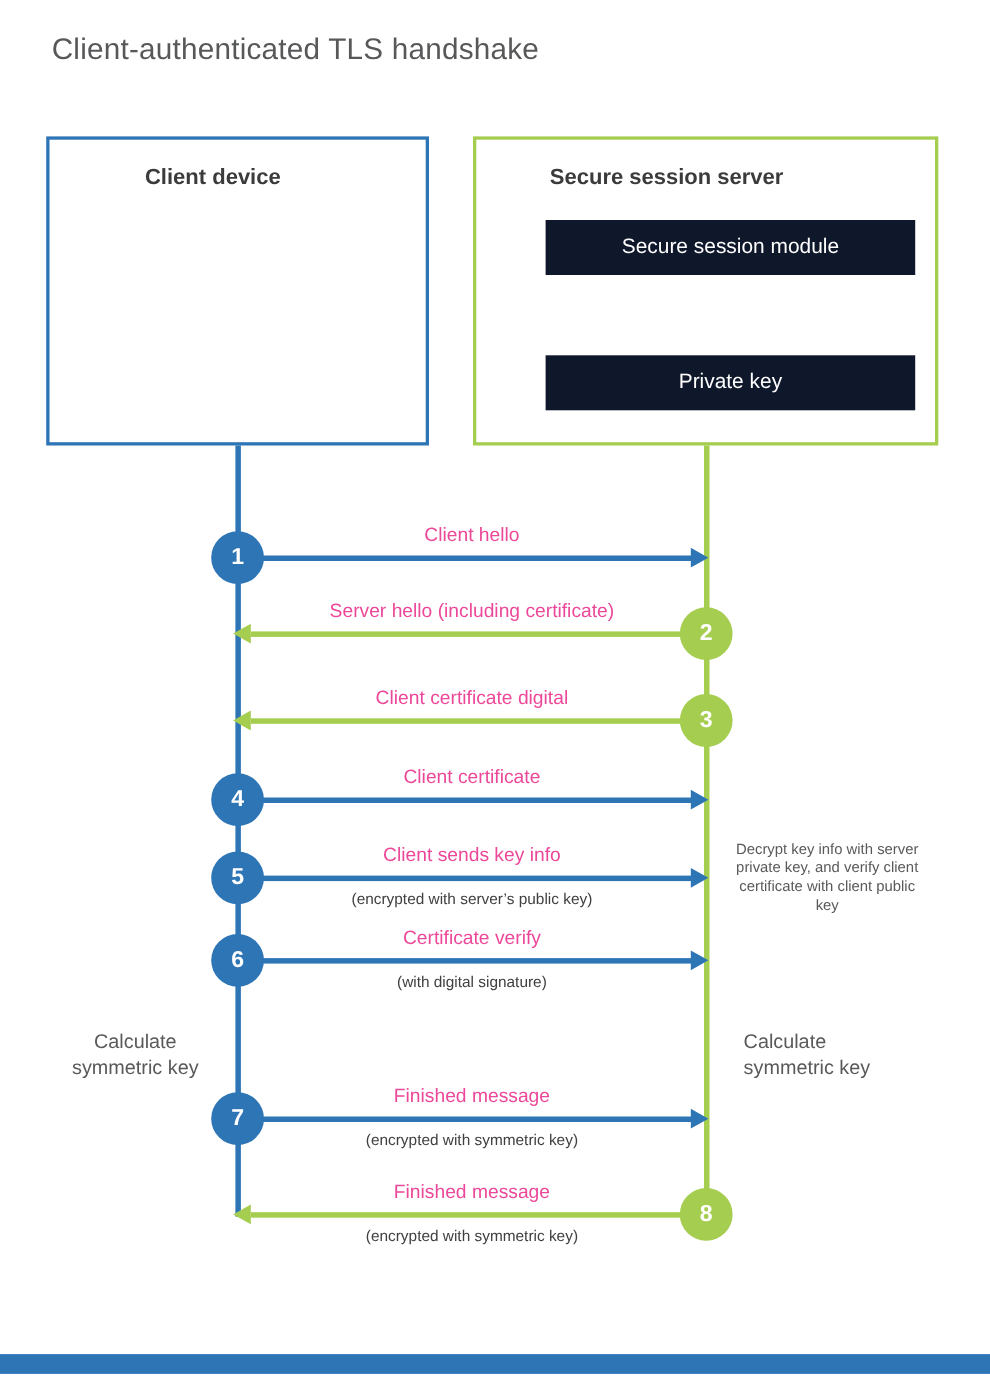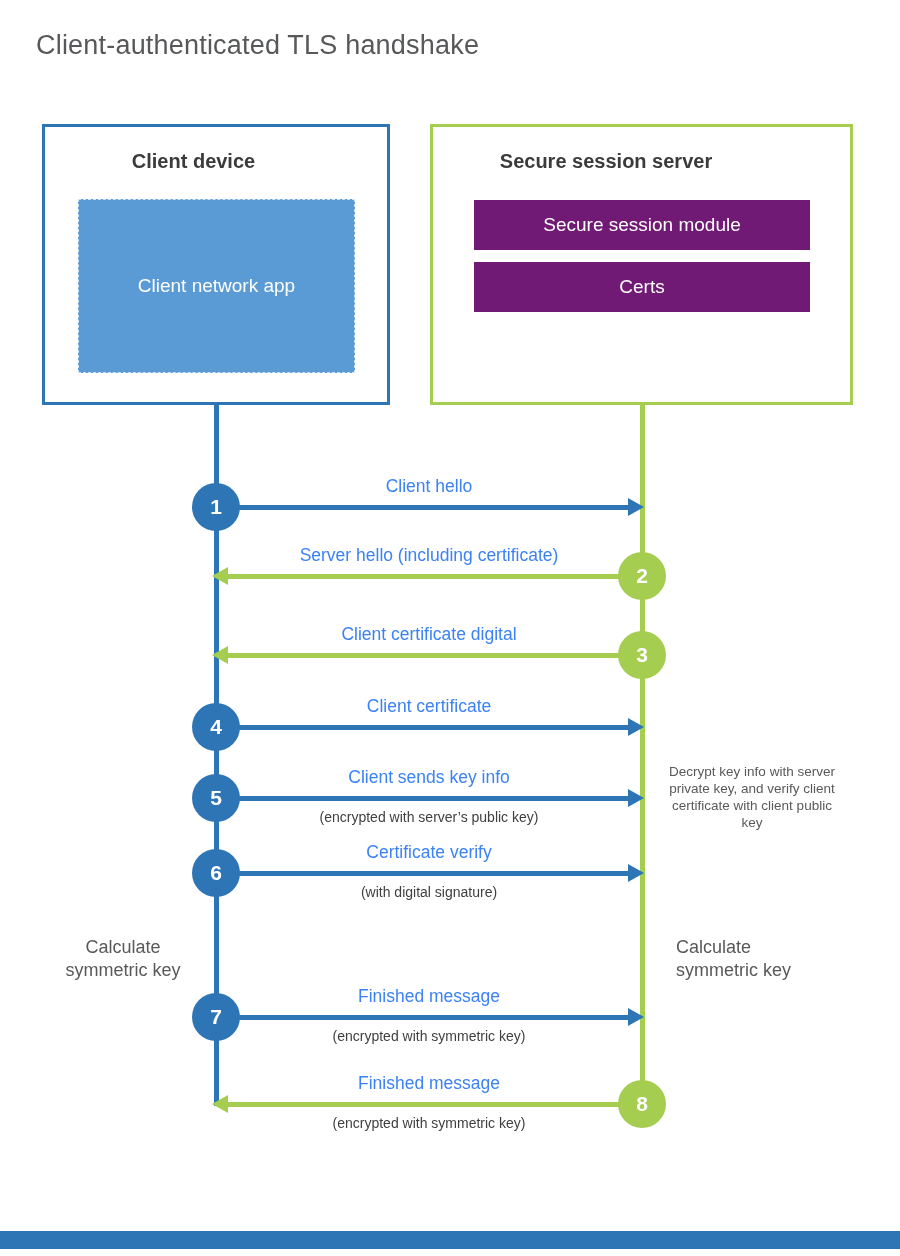--- a/index.html
+++ b/index.html
@@ -1,34 +1,34 @@
 <!DOCTYPE html>
 <html><head>
 <meta charset="utf-8">
 <style>
   * { margin:0; padding:0; box-sizing:border-box; }
   html,body { background:#ffffff; }
   body { font-family:"Liberation Sans","DejaVu Sans",sans-serif; }
   #canvas { position:relative; width:900px; height:1256px; background:#fff; overflow:hidden; }
 
-  #page-title { position:absolute; left:36px; top:30px; font-size:27px; font-weight:400; color:#57585a; letter-spacing:.2px; }
+  #page-title { position:absolute; left:47px; top:30px; font-size:27px; font-weight:400; color:#57585a; letter-spacing:.2px; }
 
   
   .actor-box { position:absolute; top:124px; height:281px; background:#fff; }
   #client-box { left:42px; width:348px; border:3px solid #2e75b6; }
   #server-box { left:430px; width:423px; border:3px solid #a5cd50; }
   .actor-title { position:absolute; top:150px; font-size:20px; font-weight:700; color:#3b3b3b; text-align:center; }
   #client-title { left:42px; width:303px; }
   #server-title { left:430px; width:352px; }
 
   #client-app { position:absolute; left:78px; top:199px; width:277px; height:174px; background:#5b9bd5;
     border:1px dashed #cfe4f5; color:#fff; font-size:19px; display:flex; align-items:center; justify-content:center; text-align:center; }
   #client-app span { display:inline-block; max-width:175px; line-height:1.55; }
 
-  .server-bar { position:absolute; left:474px; width:336px; height:50px; background:#701a75; color:#fff;
+  .server-bar { position:absolute; left:496px; width:336px; height:50px; background:#0f172a; color:#fff;
     font-size:19px; display:flex; align-items:center; justify-content:center; text-align:center; }
   #server-bar-0 { top:200px; } #server-bar-1 { top:262px; } #server-bar-2 { top:323px; }
 
   
   .lifeline { position:absolute; width:5px; }
   #client-lifeline { left:214px; top:405px; height:701px; background:#2e75b6; }
   #server-lifeline { left:640px; top:405px; height:700px; background:#a5cd50; }
 
   
   .msg { position:absolute; left:0; width:900px; height:0; }
@@ -39,49 +39,46 @@
   .msg.to-left  .line { left:228px; width:414px; }
   .msg .head { position:absolute; width:0; height:0; border-top:9px solid transparent; border-bottom:9px solid transparent; top:-9px; }
   .msg.to-right .head { left:628px; border-left:16px solid #2e75b6; }
   .msg.to-left  .head { left:212px; border-right:16px solid #a5cd50; }
 
   .msg .circle { position:absolute; top:-24px; width:48px; height:48px; border-radius:50%; color:#fff;
     font-weight:700; font-size:21px; display:flex; align-items:center; justify-content:center; }
   .msg.blue  .circle { left:192px; background:#2e75b6; }
   .msg.green .circle { left:618px; background:#a5cd50; }
 
-  .msg .lbl { position:absolute; left:229px; width:400px; top:-31px; text-align:center; font-size:17.5px; color:#3b82f6; }
+  .msg .lbl { position:absolute; left:229px; width:400px; top:-31px; text-align:center; font-size:17.5px; color:#ec4899; }
   .msg .sub { position:absolute; left:229px; width:400px; top:11px;  text-align:center; font-size:14px;  color:#404040; }
 
   
   .note { position:absolute; font-size:13.5px; color:#595959; line-height:1.26; }
   #note-decrypt { left:666px; top:763px; width:172px; text-align:center; }
   #note-calc-left  { left:58px;  top:936px; width:130px; text-align:center; }
   #note-calc-right { left:676px; top:936px; width:120px; text-align:left; }
   .note.calc { font-size:18px; }
 
   #footer-bar { position:absolute; left:0; top:1231px; width:900px; height:18px; background:#2e75b6; }
 </style>
 </head>
 <body>
 
 <div id="canvas">
 
   <div id="page-title">Client-authenticated TLS handshake</div>
 
   <div class="actor-box" id="client-box"></div>
   <div class="actor-title" id="client-title">Client device</div>
-  <div id="client-app">
-    <span>Client network app</span>
-  </div>
 
   <div class="actor-box" id="server-box"></div>
   <div class="actor-title" id="server-title">Secure session server</div>
   <div class="server-bar" id="server-bar-0">Secure session module</div>
-  <div class="server-bar" id="server-bar-1">Certs</div>
+  <div class="server-bar" id="server-bar-2">Private key</div>
 
   <div class="lifeline" id="client-lifeline"></div>
   <div class="lifeline" id="server-lifeline"></div>
 
   <div class="msg blue to-right" style="top:507px">
     <div class="lbl">Client hello</div>
     <div class="line"></div>
     <div class="head"></div>
     <div class="circle">1</div>
   </div>

